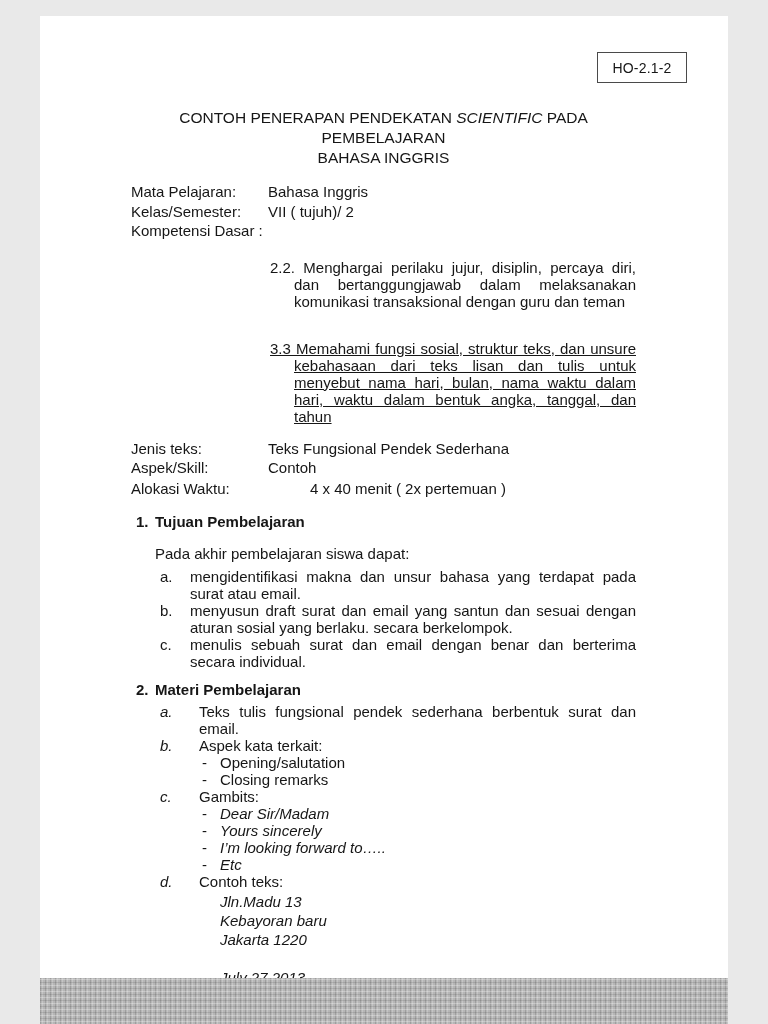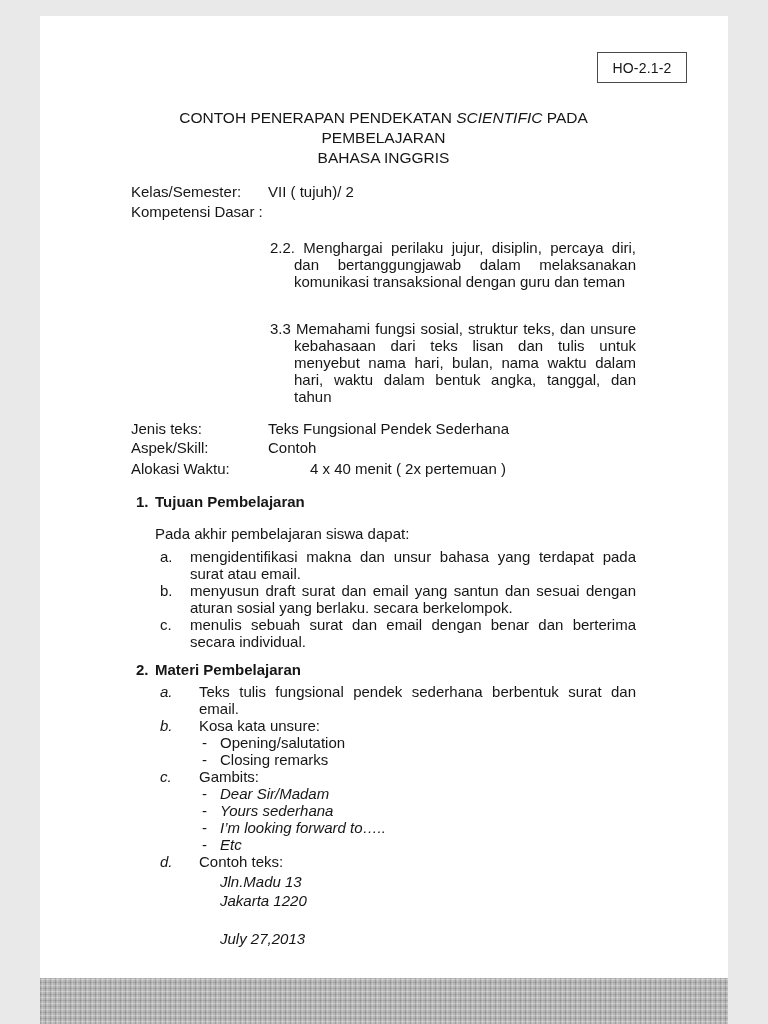--- a/index.html
+++ b/index.html
@@ -21,21 +21,21 @@
   .italic { font-style:italic; }
 
   .info { margin-top:14px; }
   .info-row { display:flex; line-height:19.5px; }
   .lab-sek { width:91px; }
   .val-sek { margin-left:80px; }
   .lab-137 { width:137px; flex:0 0 137px; }
 
   .kd { margin-left:139px; margin-top:18px; }
   .kd p { text-align:justify; line-height:17px; padding-left:24px; text-indent:-24px; }
-  .kd p + p { margin-top:30px; }
+  .kd p + p { margin-top:30px;text-decoration:underline; }
 
   .details { margin-top:14px; }
   .detail-row { display:flex; line-height:19px; }
   .val-indent { margin-left:42px; }
   .row-gap { margin-top:2px; }
 
   .sections { margin-top:14px; }
   .sec-head { display:flex; font-weight:bold; line-height:19px; }
   .sec-num { margin-left:5px; width:19px; flex:0 0 19px; }
   .sec-intro { margin-left:24px; margin-top:14px; line-height:17px; }
@@ -81,20 +81,24 @@
 
   <div class="content">
 
     <div class="title">
       <div><span>CONTOH PENERAPAN PENDEKATAN</span> <span class="italic">SCIENTIFIC</span> <span>PADA PEMBELAJARAN</span></div>
       <div>BAHASA INGGRIS</div>
     </div>
 
     <div class="info">
       <div class="info-row">
+        <span class="lab-137">Mata Pelajaran:</span>
+        <span>Bahasa Inggris</span>
+      </div>
+      <div class="info-row">
         <span class="lab-137">Kelas/Semester:</span>
         <span>VII ( tujuh)/ 2</span>
       </div>
       <div class="info-row">
         <span>Kompetensi Dasar :</span>
       </div>
     </div>
 
     <div class="kd">
       <p>2.2. Menghargai perilaku jujur, disiplin, percaya diri, dan bertanggungjawab dalam melaksanakan komunikasi transaksional dengan guru dan teman</p>
@@ -144,58 +148,59 @@
           <span>Materi Pembelajaran</span>
         </div>
 
         <div class="mli">
           <span class="mli-letter">a.</span>
           <p class="li-text">Teks tulis fungsional pendek sederhana berbentuk surat dan email.</p>
         </div>
 
         <div class="mli">
           <span class="mli-letter">b.</span>
-          <p class="li-text">Kosa kata unsure:</p>
+          <p class="li-text">Aspek kata terkait:</p>
         </div>
         <div class="sub">
           <span class="sub-dash">-</span>
           <span class="sub-text">Opening/salutation</span>
         </div>
         <div class="sub">
           <span class="sub-dash">-</span>
           <span class="sub-text">Closing remarks</span>
         </div>
 
         <div class="mli">
           <span class="mli-letter">c.</span>
           <p class="li-text">Gambits:</p>
         </div>
         <div class="sub sub-italic">
           <span class="sub-dash">-</span>
           <span class="sub-text">Dear Sir/Madam</span>
         </div>
         <div class="sub sub-italic">
           <span class="sub-dash">-</span>
-          <span class="sub-text">Yours sederhana</span>
+          <span class="sub-text">Yours sincerely</span>
         </div>
         <div class="sub sub-italic">
           <span class="sub-dash">-</span>
           <span class="sub-text">I’m looking forward to…..</span>
         </div>
         <div class="sub sub-italic">
           <span class="sub-dash">-</span>
           <span class="sub-text">Etc</span>
         </div>
 
         <div class="mli">
           <span class="mli-letter">d.</span>
           <p class="li-text">Contoh teks:</p>
         </div>
         <div class="address">
           <div>Jln.Madu 13</div>
+          <div>Kebayoran baru</div>
           <div>Jakarta 1220</div>
           <div class="addr-date">July 27,2013</div>
         </div>
       </section>
 
     </div>
   </div>
 
   <div class="noise-strip">
     <div class="noise-strip-bottom"></div>

